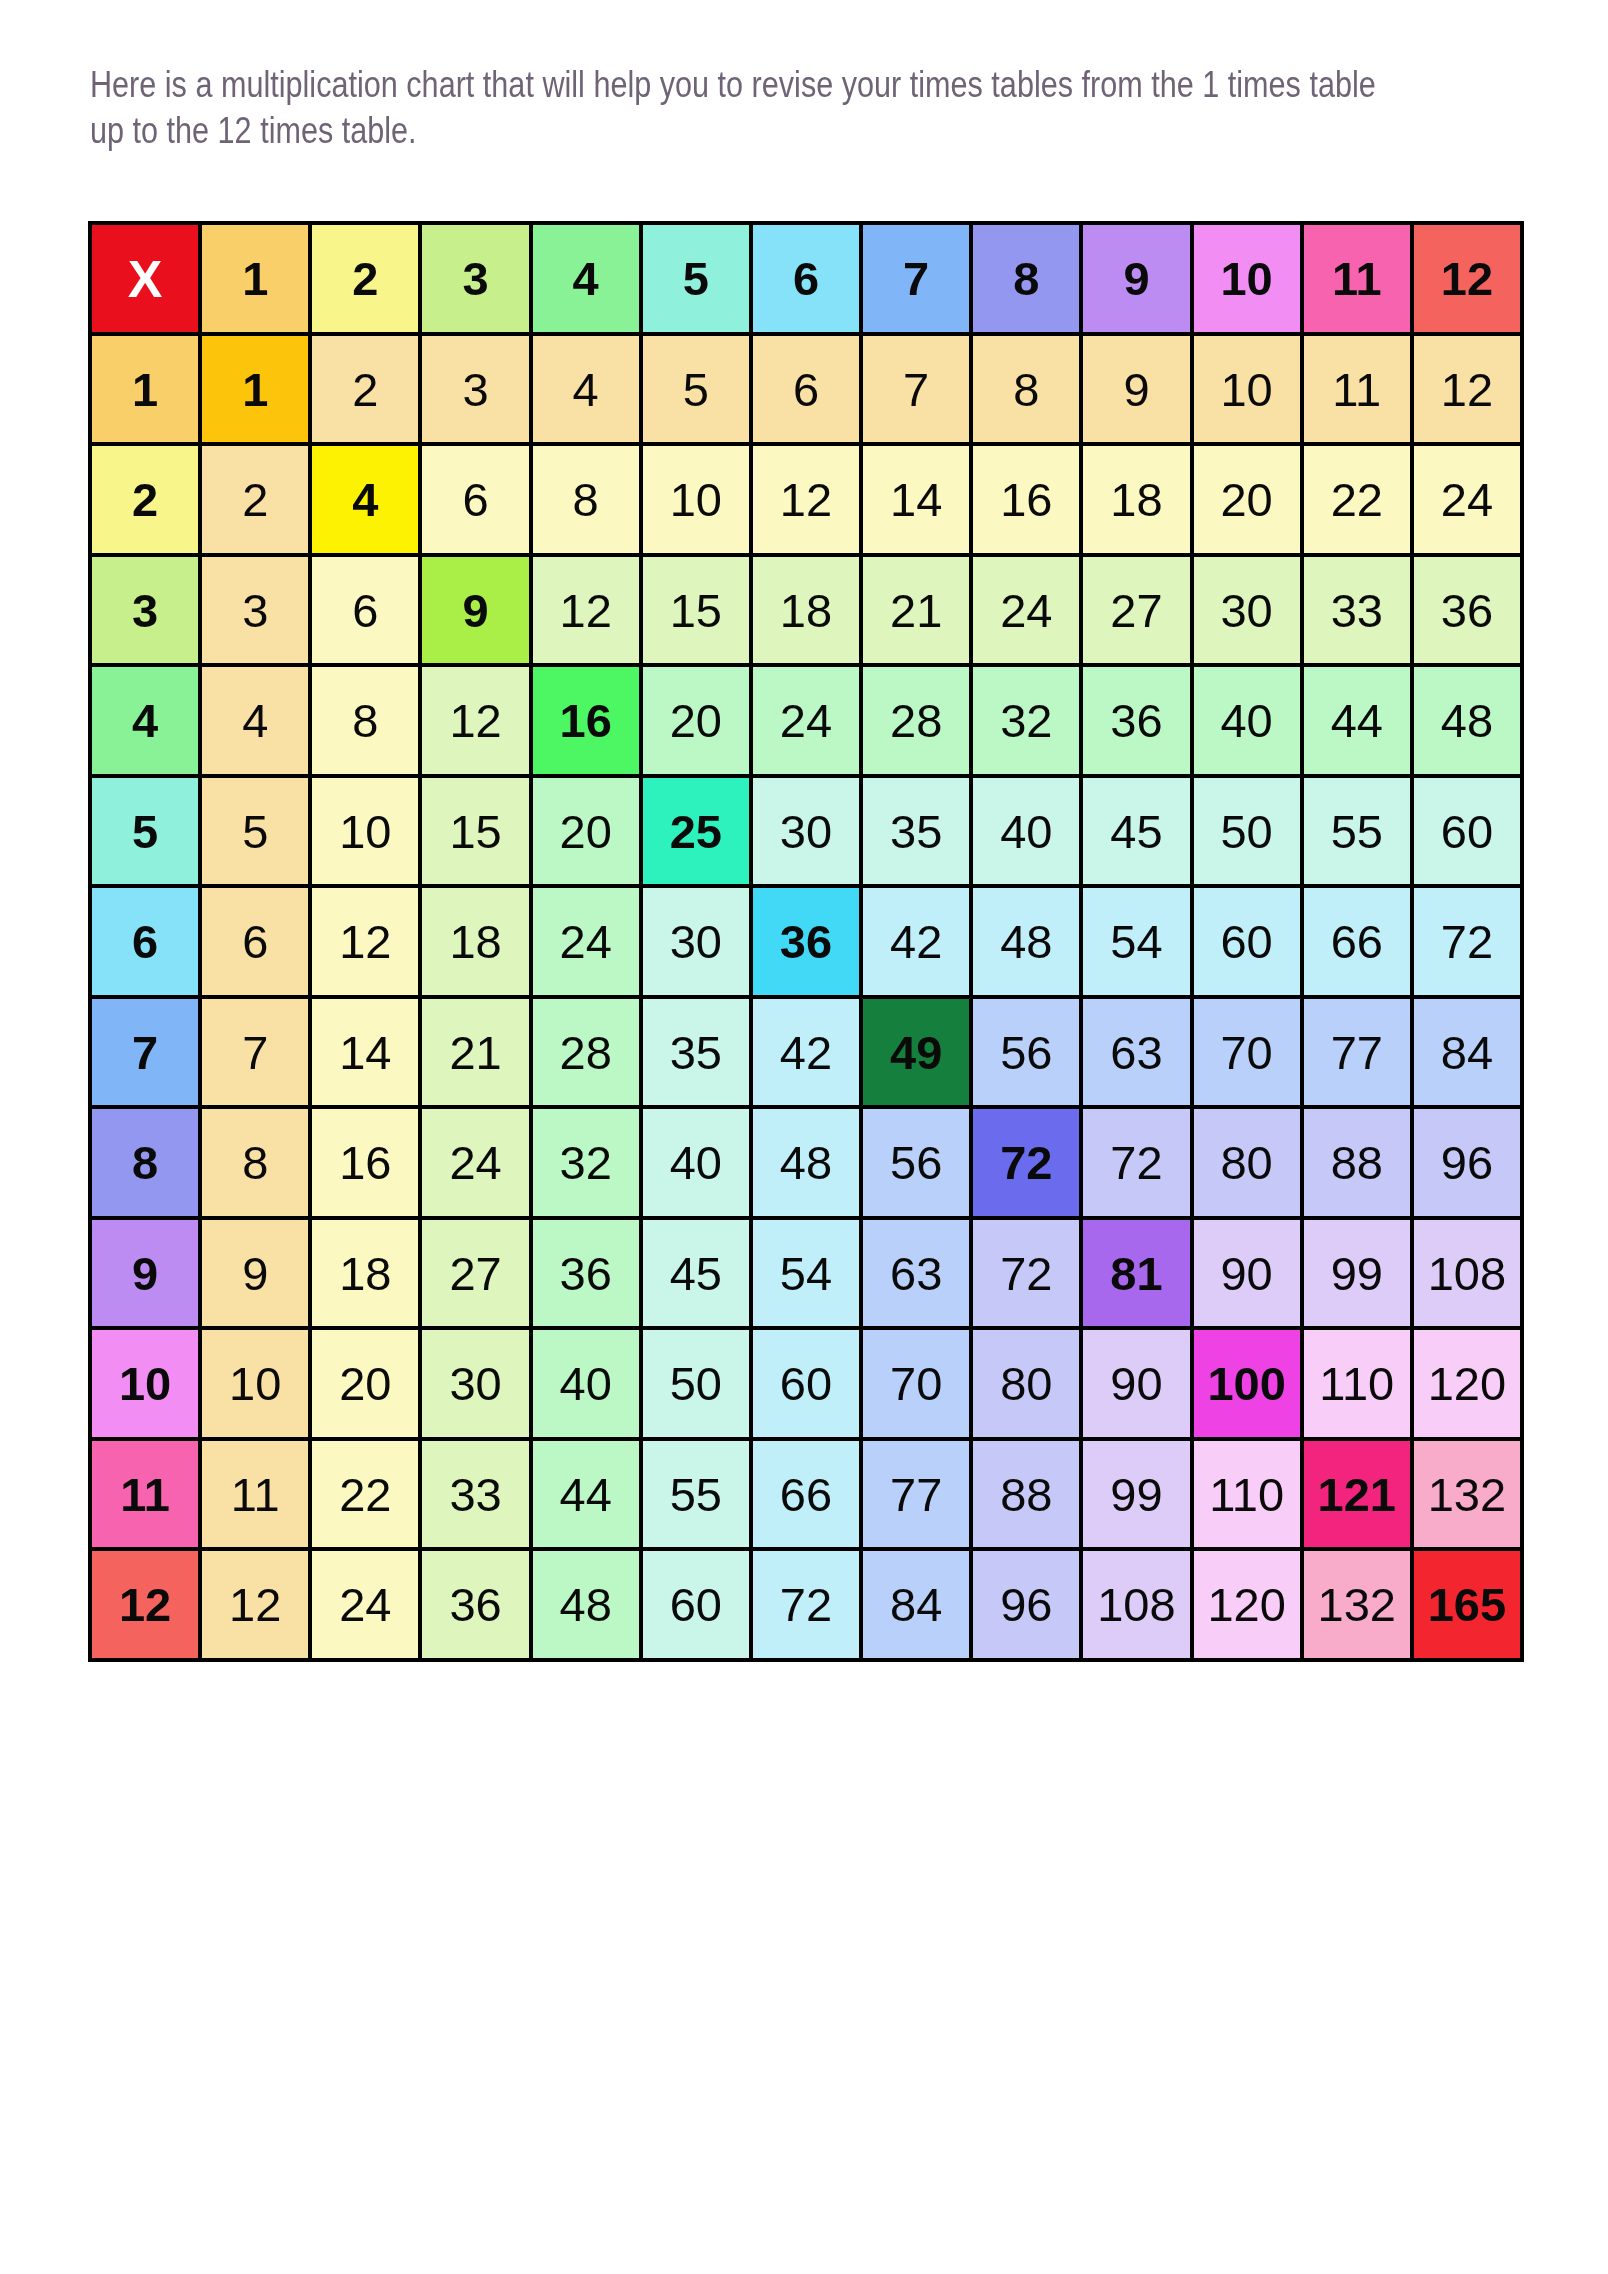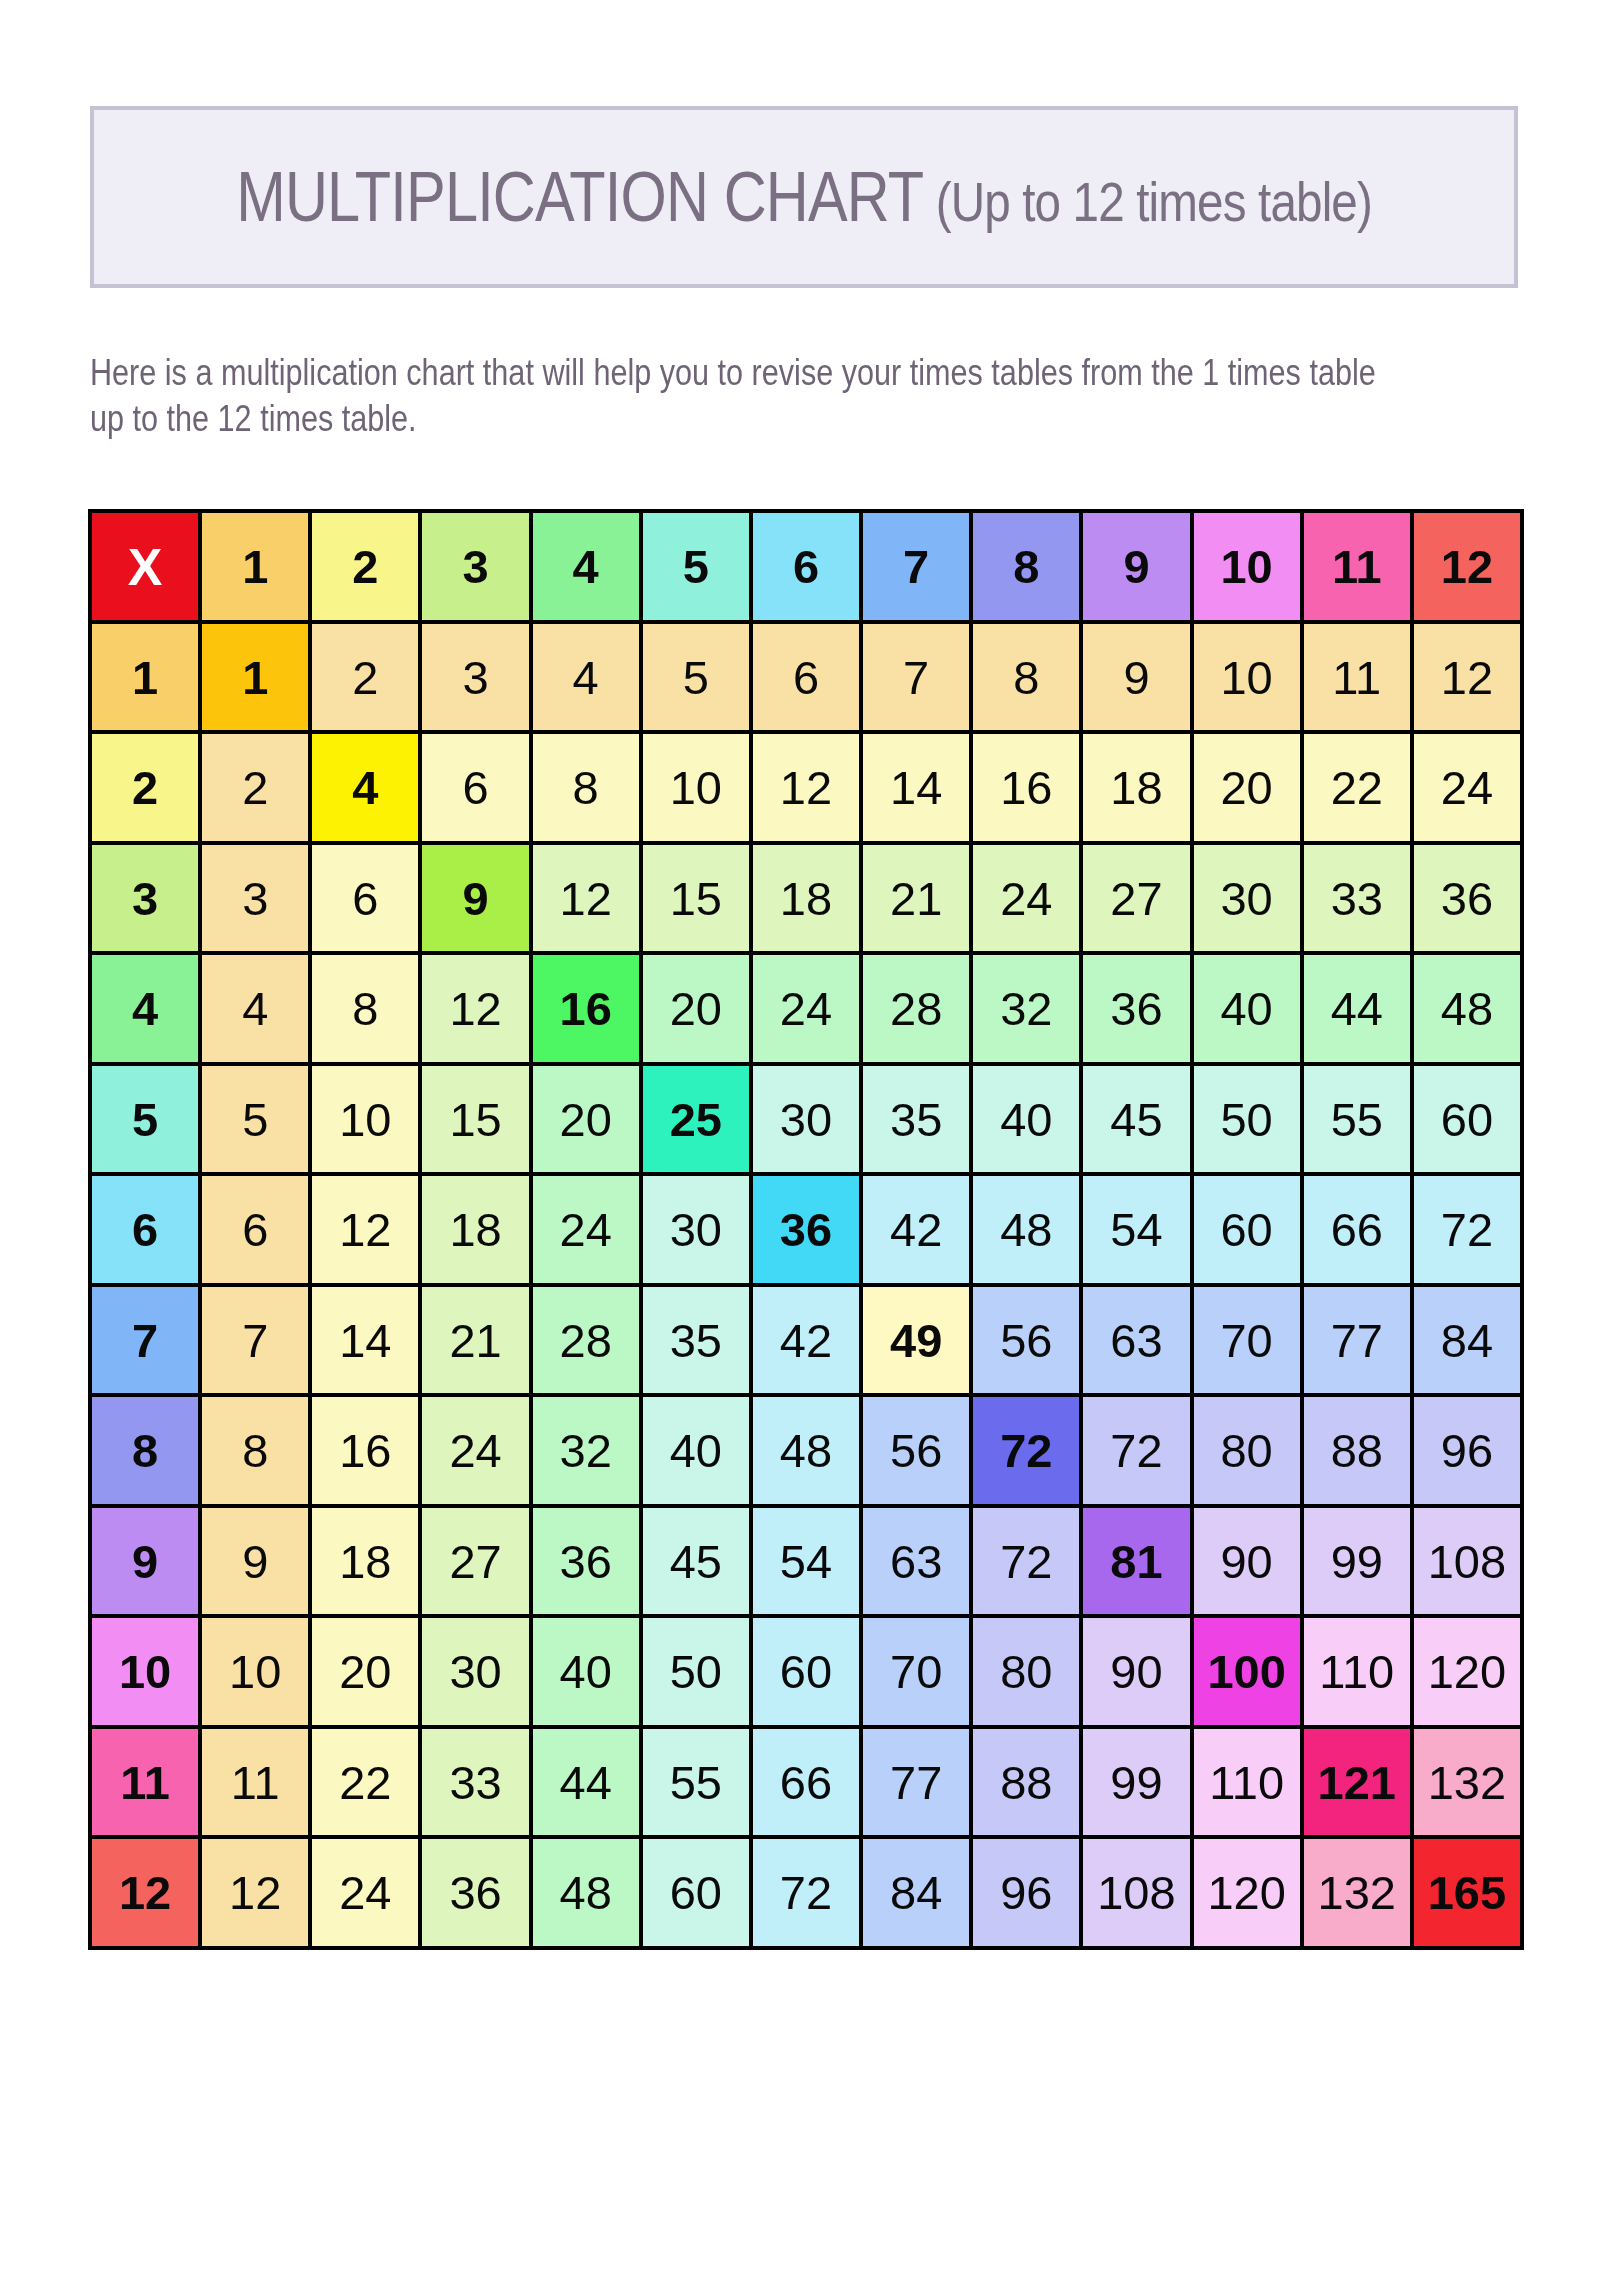--- a/index.html
+++ b/index.html
@@ -63,26 +63,20 @@
     white-space: nowrap;
     color: #7c7186; font-size: 38px;
   }
   .footer-site { font-weight: 700; }
 </style>
 </head>
 <body>
 
 <div class="page">
 
-  <div class="title-box">
-    <div class="title-line">
-      <span class="title-main">MULTIPLICATION CHART</span>
-      <span class="title-sub">(Up to 12 times table)</span>
-    </div>
-  </div>
 
   <div class="description">
     <div>Here is a multiplication chart that will help you to revise your times tables from the 1 times table</div>
     <div>up to the 12 times table.</div>
   </div>
 
   <div class="mult-grid" id="mult-grid">
       <div class="cell corner" style="background: rgb(234, 15, 28); color: rgb(255, 255, 255);">X</div>
       <div class="cell hdr" style="background: rgb(248, 207, 105);">1</div>
       <div class="cell hdr" style="background: rgb(248, 245, 139);">2</div>
@@ -174,21 +168,21 @@
       <div class="cell" style="background: rgb(192, 239, 250);">60</div>
       <div class="cell" style="background: rgb(192, 239, 250);">66</div>
       <div class="cell" style="background: rgb(192, 239, 250);">72</div>
       <div class="cell hdr" style="background: rgb(128, 182, 248);">7</div>
       <div class="cell" style="background: rgb(249, 224, 164);">7</div>
       <div class="cell" style="background: rgb(251, 248, 194);">14</div>
       <div class="cell" style="background: rgb(222, 245, 189);">21</div>
       <div class="cell" style="background: rgb(188, 248, 198);">28</div>
       <div class="cell" style="background: rgb(201, 246, 233);">35</div>
       <div class="cell" style="background: rgb(192, 239, 250);">42</div>
-      <div class="cell diag" style="background: #fef9c3;">49</div>
+      <div class="cell diag" style="background: #15803d;">49</div>
       <div class="cell" style="background: rgb(185, 209, 250);">56</div>
       <div class="cell" style="background: rgb(185, 209, 250);">63</div>
       <div class="cell" style="background: rgb(185, 209, 250);">70</div>
       <div class="cell" style="background: rgb(185, 209, 250);">77</div>
       <div class="cell" style="background: rgb(185, 209, 250);">84</div>
       <div class="cell hdr" style="background: rgb(147, 151, 240);">8</div>
       <div class="cell" style="background: rgb(249, 224, 164);">8</div>
       <div class="cell" style="background: rgb(251, 248, 194);">16</div>
       <div class="cell" style="background: rgb(222, 245, 189);">24</div>
       <div class="cell" style="background: rgb(188, 248, 198);">32</div>

